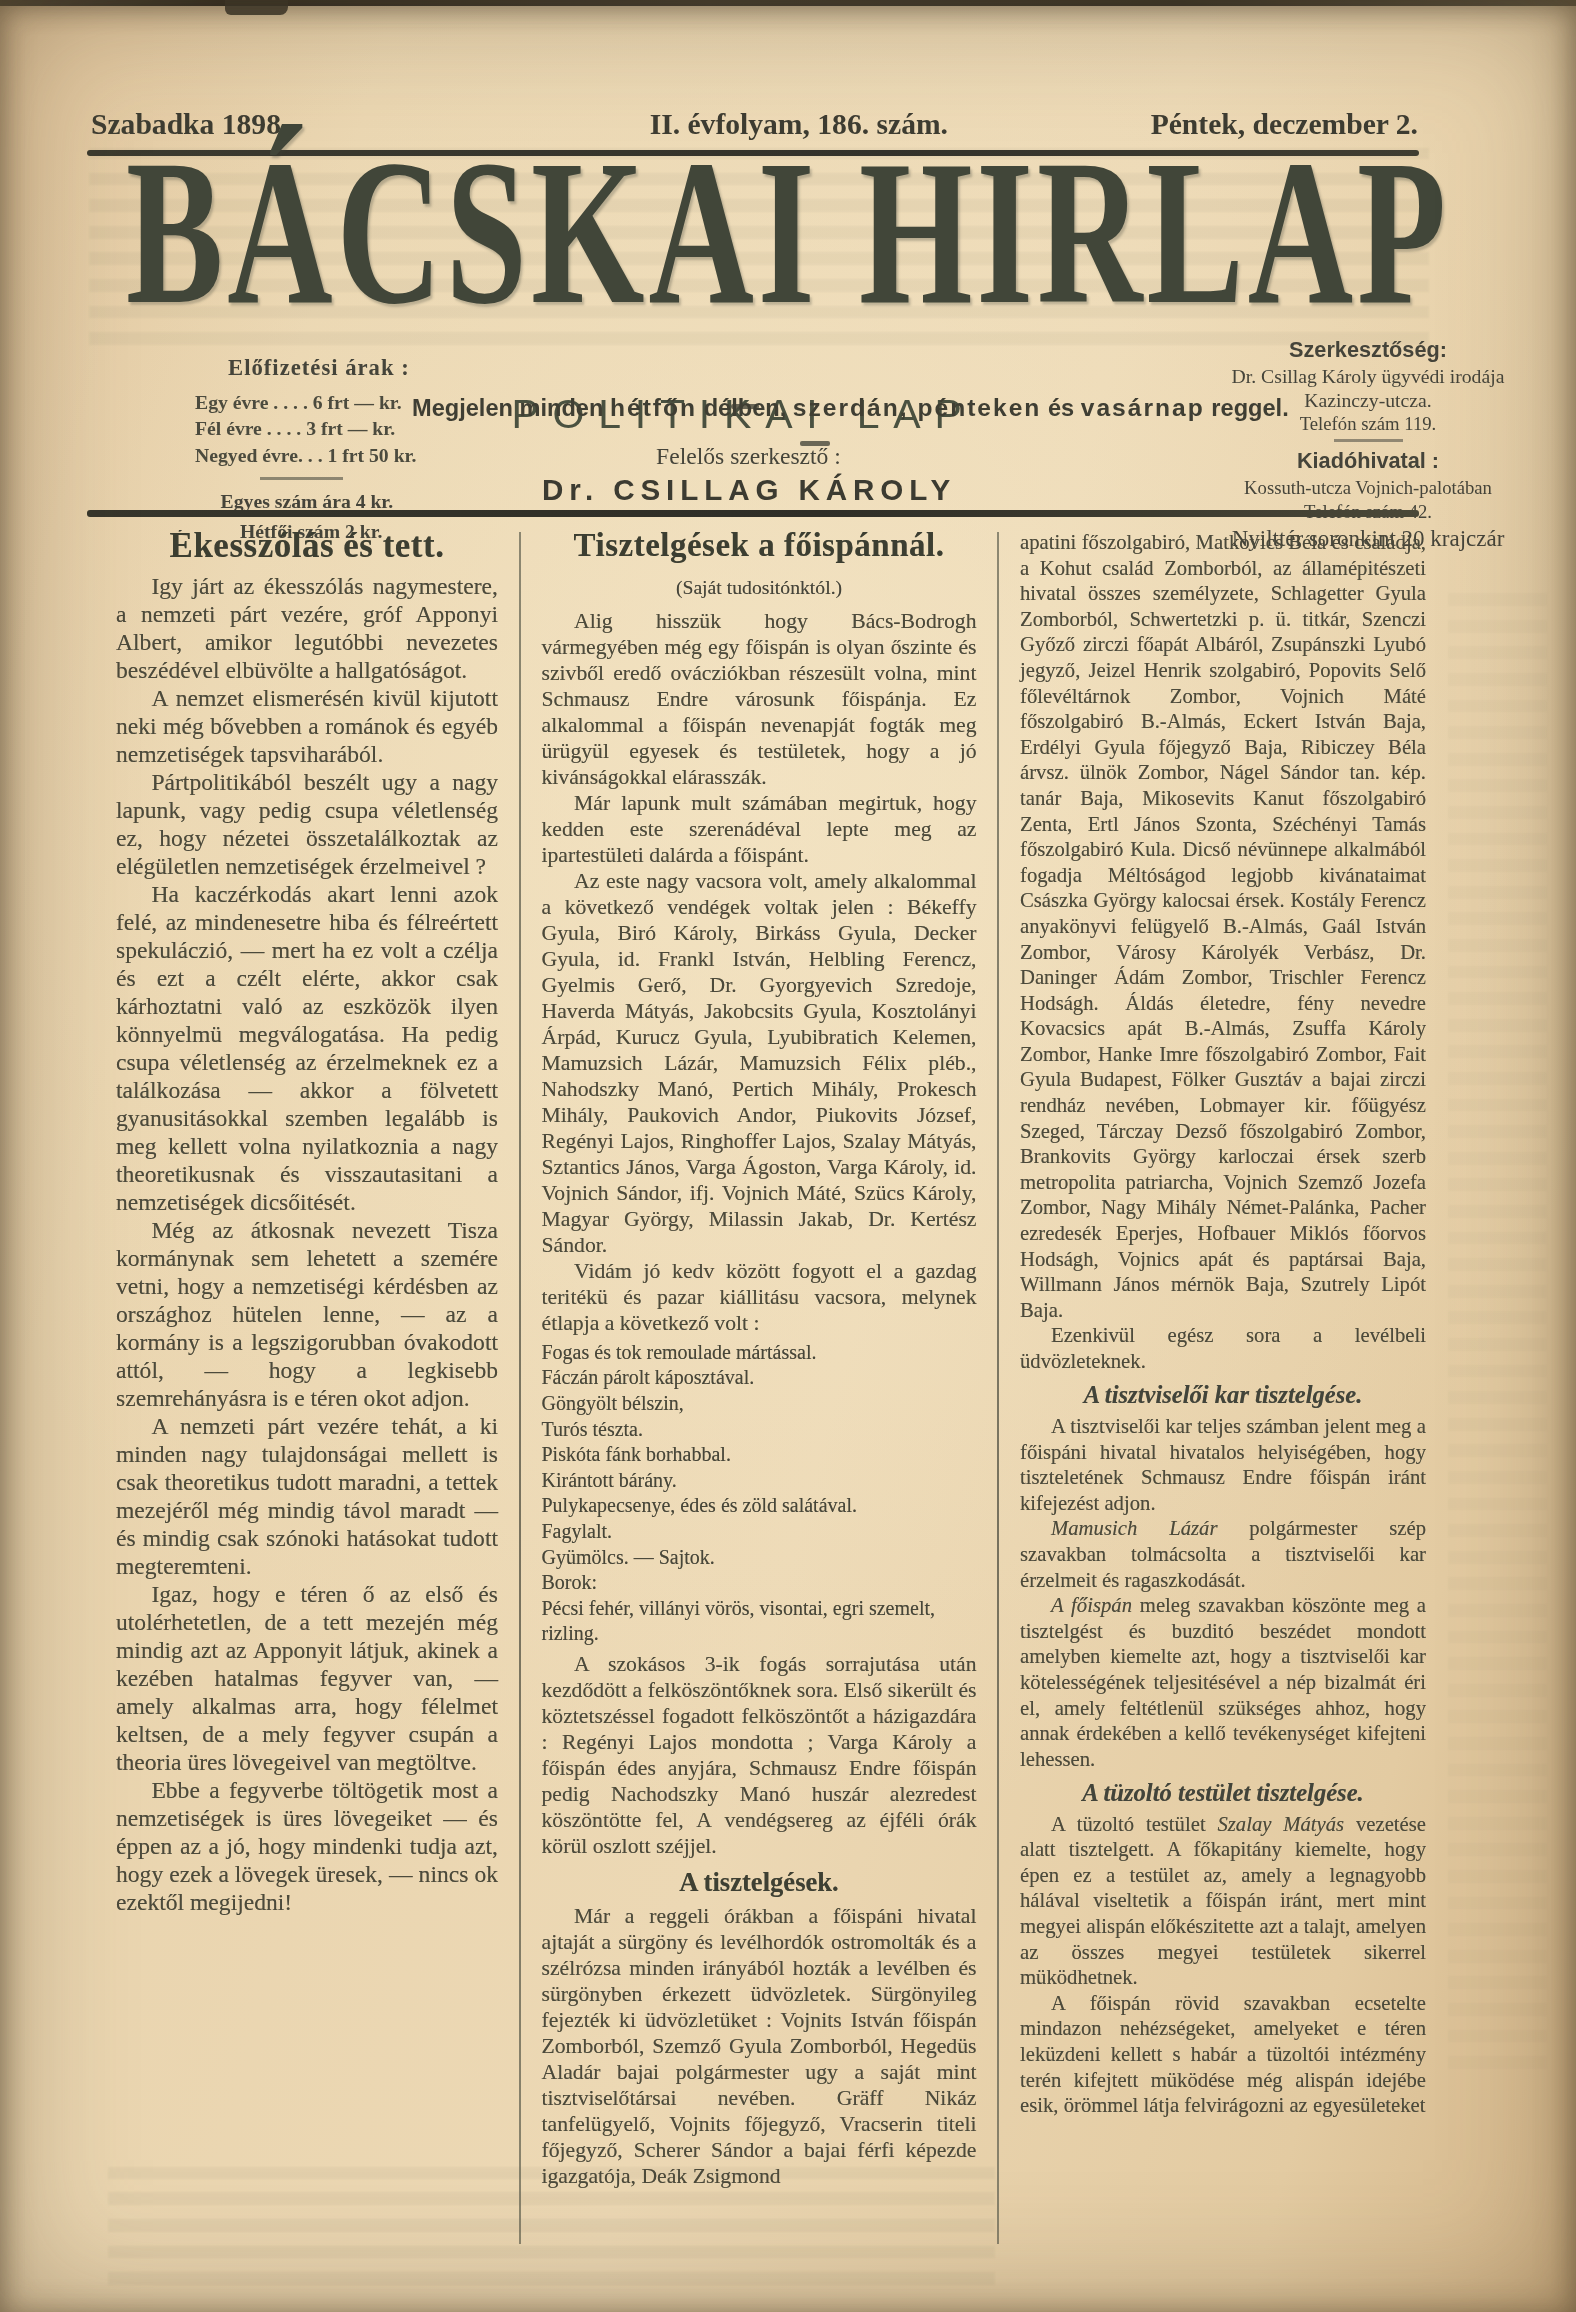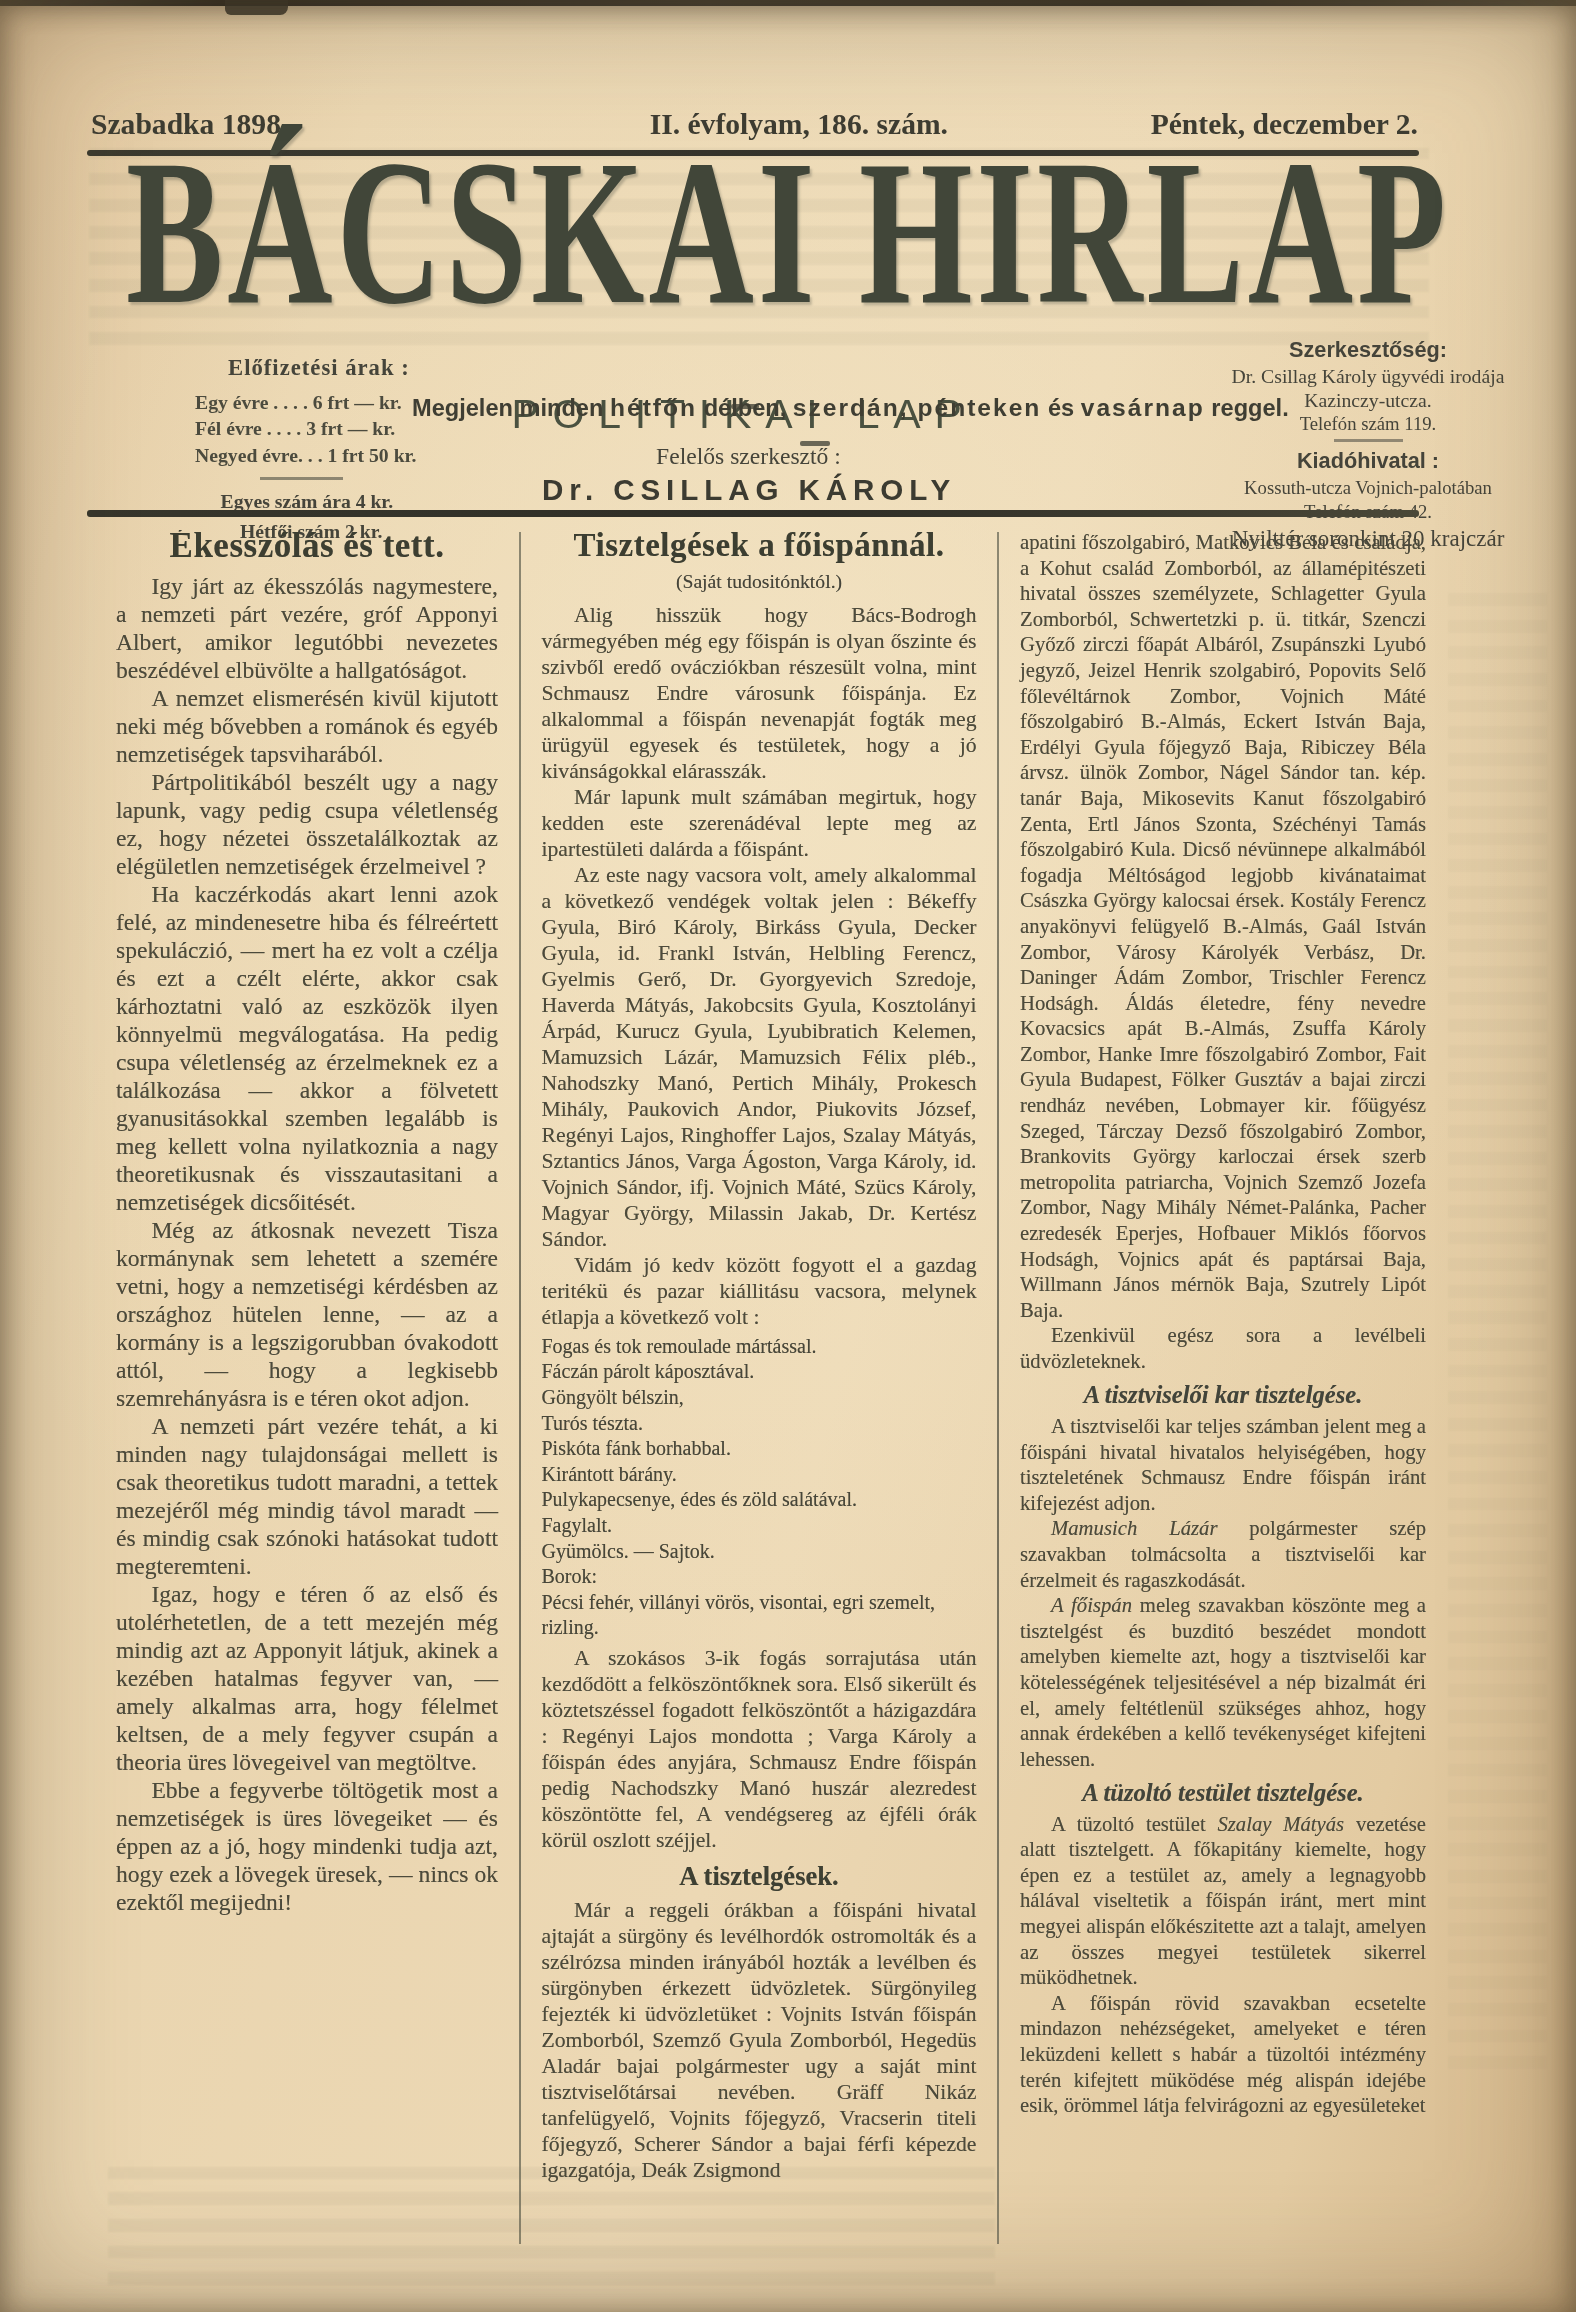--- a/index.html
+++ b/index.html
@@ -86,21 +86,21 @@
     display:flex; justify-content:space-between; overflow:hidden;gap:8px; }
   .vdiv { width:2px; margin-top:2px; background:linear-gradient(#6b6a58,#504f41 60%,#6b6a58); opacity:.75; }
   .col { color:#4c4a3b; text-shadow: 0 0 0.6px rgba(60,58,45,.45); }
   .col p { margin:0; text-align:justify; }
   .col p.ind { text-indent:1.5em; }
   .col1 { width:382px; font-size:23.6px; line-height:28px; }
   .col2 { width:435px; font-size:21.7px; line-height:26px; }
   .col3 { width:406px; font-size:20.7px; line-height:25.6px; }
   .col h2 { margin:2px 0 11.8px; text-align:center; font-weight:bold; font-size:35px;
     color:#3c3e31; letter-spacing:0.5px; }
-  .col2 h2 { font-size:33px; margin-bottom:10px; }
+  .col2 h2 { font-size:33px; margin-bottom:16px; }
   .byline { text-align:center; font-size:19.7px; margin:0 0 7.9px; color:#45443a; }
   .menu-block { margin:3.9px 0; }
   .menu-line { text-align:left; font-size:20px; line-height:25.6px; color:#474639; }
   .sub-c { text-align:center; font-weight:bold; font-size:26.6px; margin:9.9px 0 7.9px; color:#3e4033; }
   .sub-i { text-align:center; font-weight:bold; font-style:italic; font-size:24.6px; margin:7.9px 0 5.9px; color:#42443a; }
 </style>
 </head>
 <body>
 
 <div class="page">

